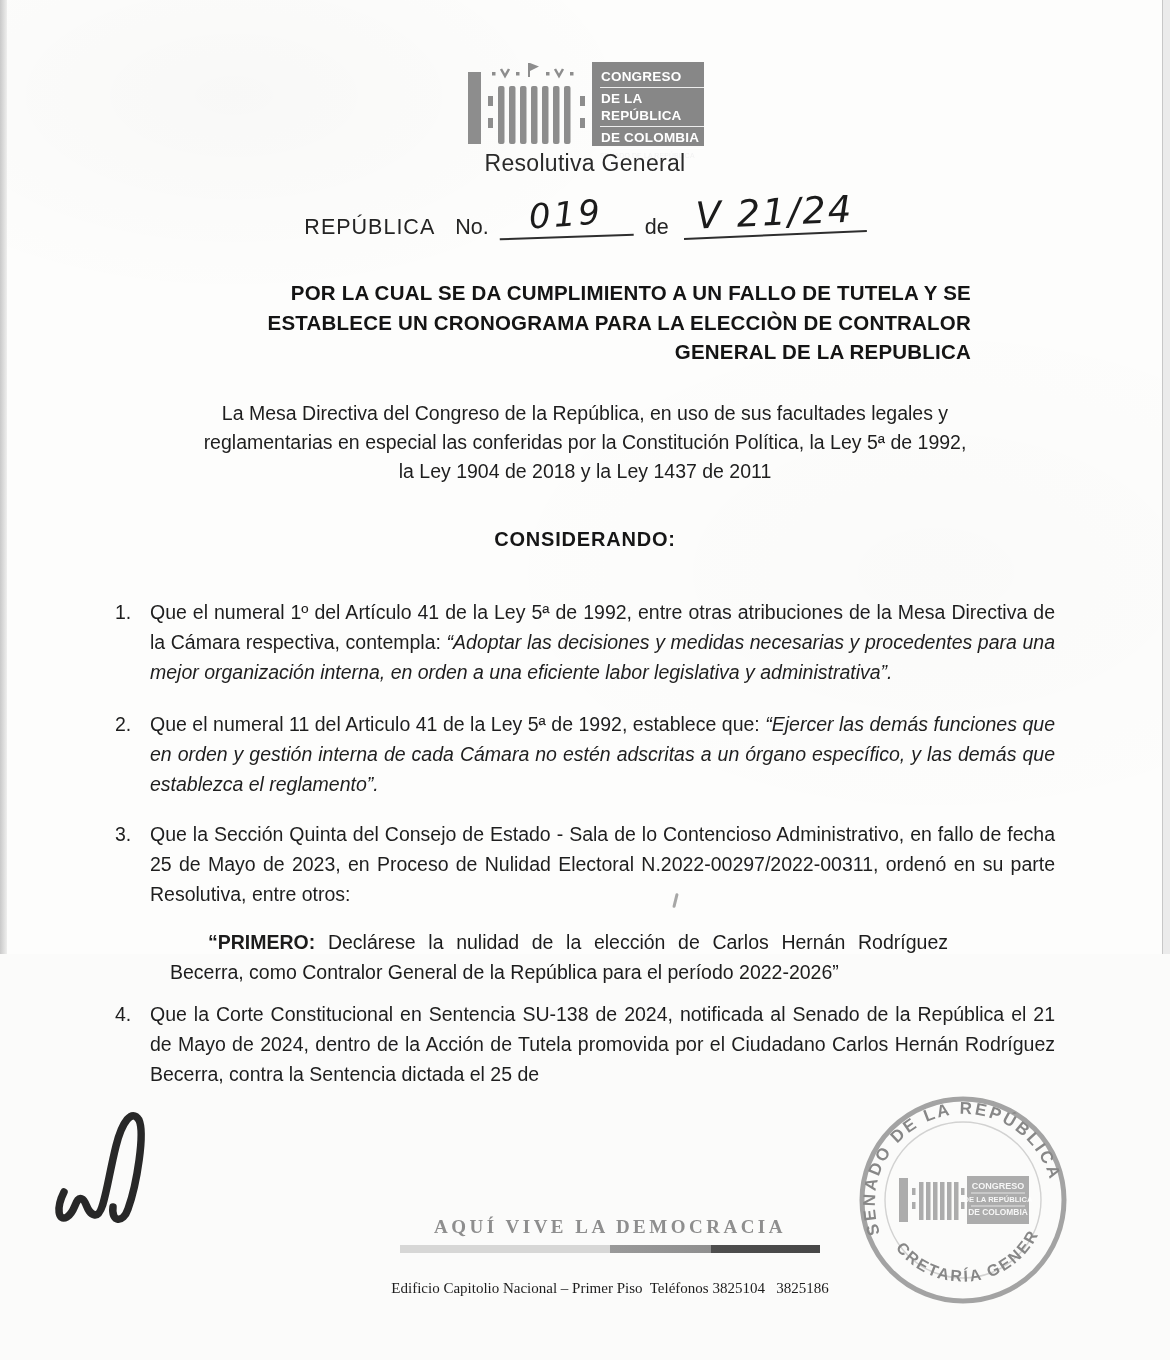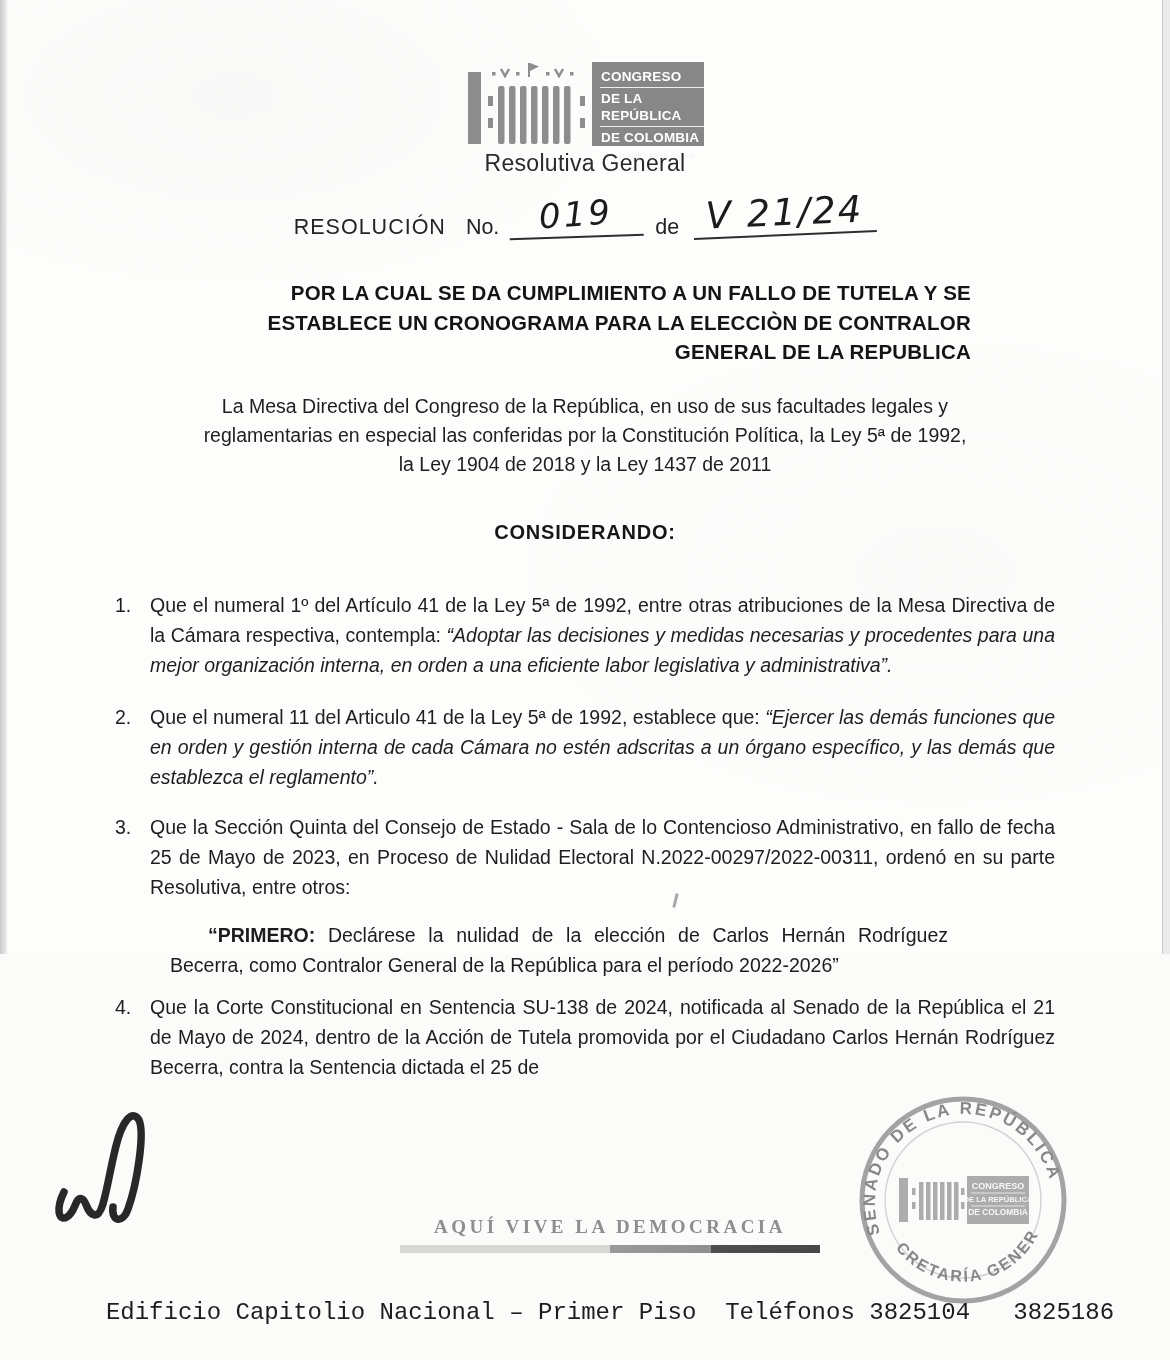--- a/index.html
+++ b/index.html
@@ -54,21 +54,21 @@
     border-bottom:2.5px solid #2e2e2e;transform:rotate(-2.5deg);
     margin:0 0 4px 8px;padding:0 4px 0 4px;
   }
   .uline-date .hw{font-size:37px;letter-spacing:2px;display:inline-block;}
 
   
   .title{
     margin:38px auto 0 auto;width:772px;text-align:right;
     font-weight:bold;font-size:20.5px;line-height:29.5px;color:#141414;letter-spacing:.2px;
   }
-  .intro{margin:25px auto 0 auto;width:962px;text-align:center;
+  .intro{margin:32px auto 0 auto;width:962px;text-align:center;
     font-size:19.5px;line-height:29px;color:#1e1e1e;}
   .considerando{margin-top:42px;text-align:center;font-weight:bold;
     font-size:20px;letter-spacing:.8px;color:#161616;}
 
   .doc-body{width:940px;margin:46px auto 0 auto;}
   .item{display:flex;font-size:19.5px;line-height:30px;color:#1e1e1e;}
   .item .num{flex:none;width:35px;}
   .item .txt{flex:1;text-align:justify;}
   .item .txt em{font-style:italic;}
   .mb1{margin-bottom:22px;}
@@ -95,22 +95,22 @@
   .footer-inner{display:inline-block;transform:translateX(18px);}
   .slogan{
     font-family:"Liberation Serif",serif;font-weight:bold;
     font-size:19px;letter-spacing:3.5px;color:#8e8e8e;
   }
   .grad-bar{
     width:420px;height:8px;margin:7px auto 0 auto;
     background:linear-gradient(to right,#d7d7d6 0%,#d7d7d6 50%,#999 50%,#8f8f8f 74%,#4e4e4e 74%,#474747 100%);
   }
   .address{
-    margin-top:46px;font-family:Liberation Mono, monospace;
-    font-size:24px;color:#1d1d1d;white-space:pre;
+    margin-top:27px;font-family:Liberation Serif, serif;
+    font-size:15px;color:#1d1d1d;white-space:pre;
   }
 </style>
 </head>
 <body>
 
 <div class="page">
   <div class="edge-left"></div>
   <div class="edge-right"></div>
 
   <div class="header">
@@ -148,21 +148,21 @@
         <div class="row">CONGRESO</div>
         <div class="row">DE LA REPÚBLICA</div>
         <div class="row">DE COLOMBIA</div>
         <div class="tiny">SENADO DE LA REPÚBLICA</div>
       </div>
     </div>
     <div class="secretaria">Resolutiva General</div>
   </div>
 
   <div class="res-line">
-    <span class="lbl">RESOLUCIÓN</span>
+    <span class="lbl">REPÚBLICA</span>
     <span class="no">No.</span>
     <span class="uline-num"><span class="hw">019</span></span>
     <span class="de">de</span>
     <span class="uline-date"><span class="hw">V 21/24</span></span>
   </div>
 
   <div class="title">
     <div>POR LA CUAL SE DA CUMPLIMIENTO A UN FALLO DE TUTELA Y SE</div>
     <div>ESTABLECE UN CRONOGRAMA PARA LA ELECCIÒN DE CONTRALOR</div>
     <div>GENERAL DE LA REPUBLICA</div>

